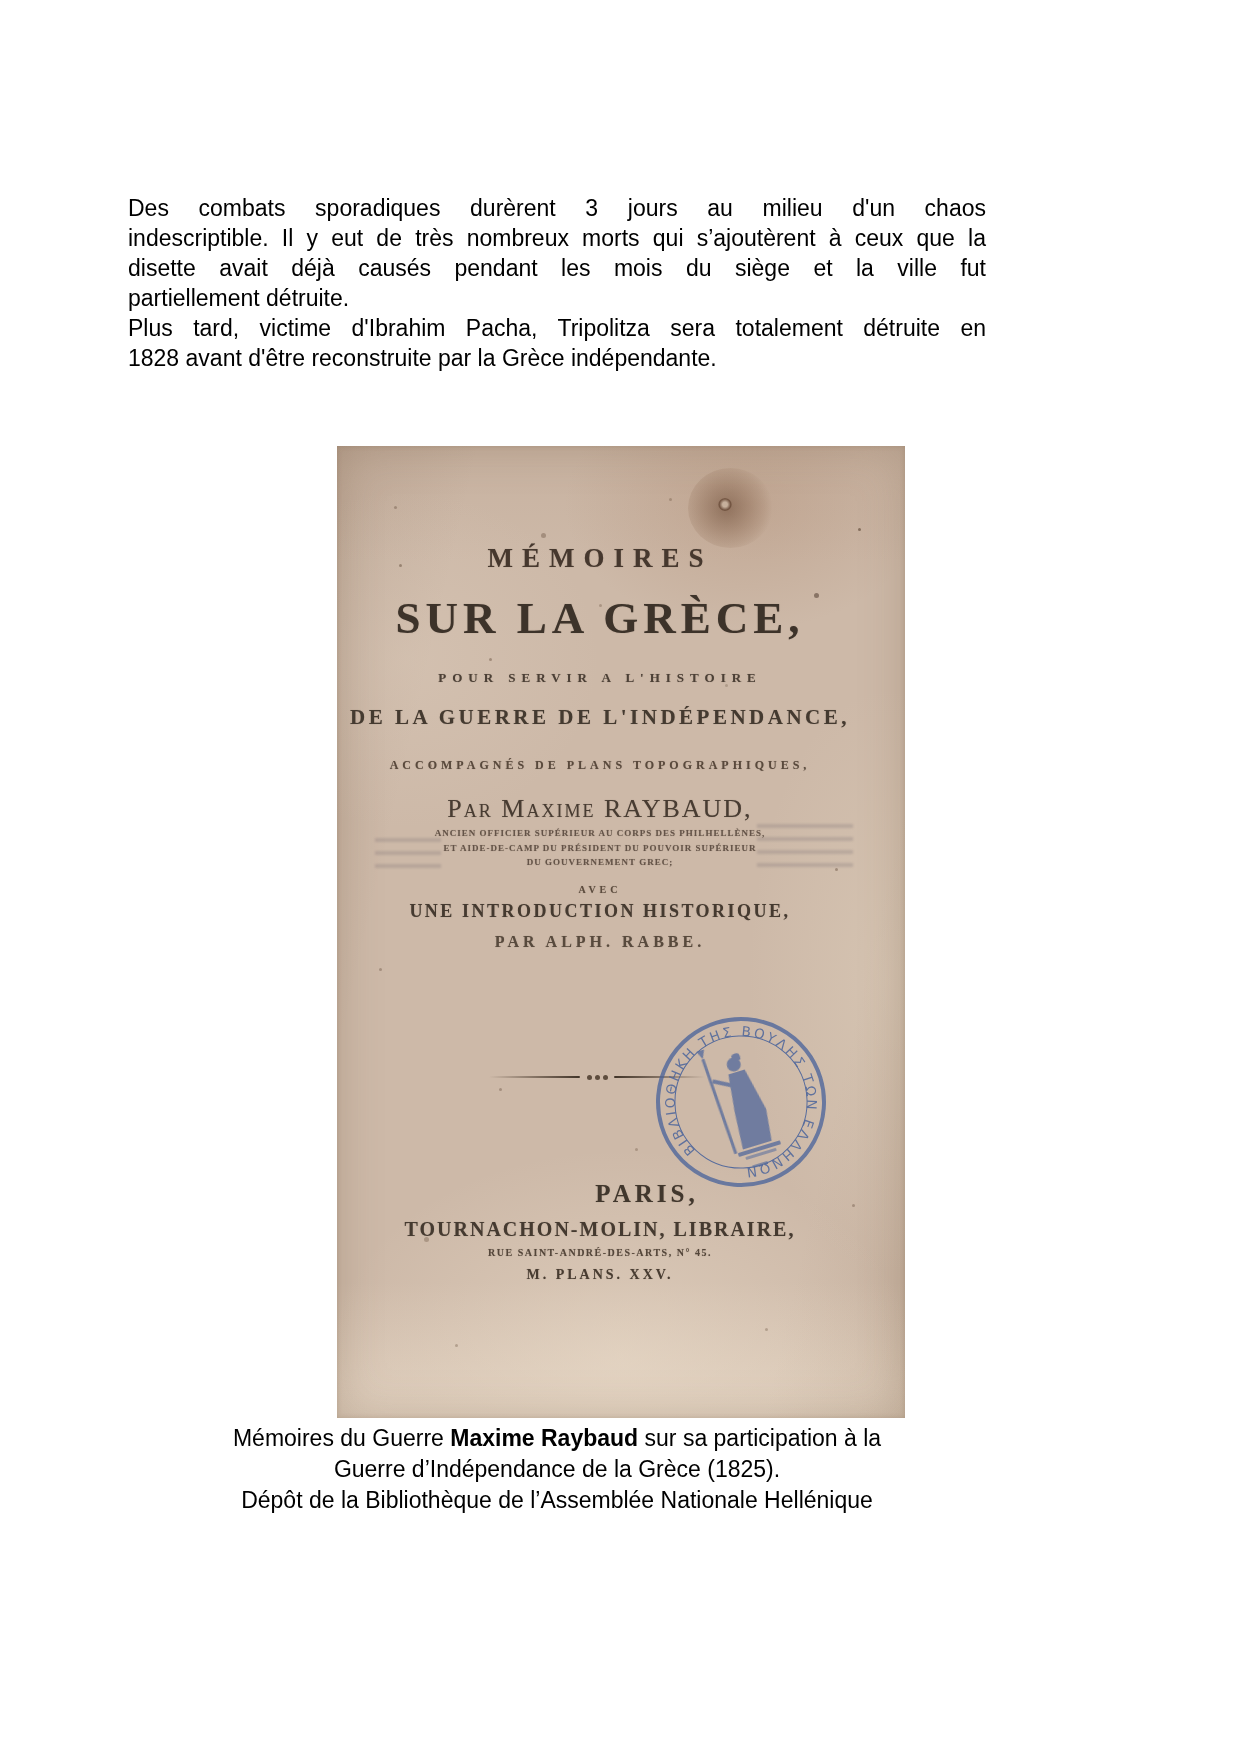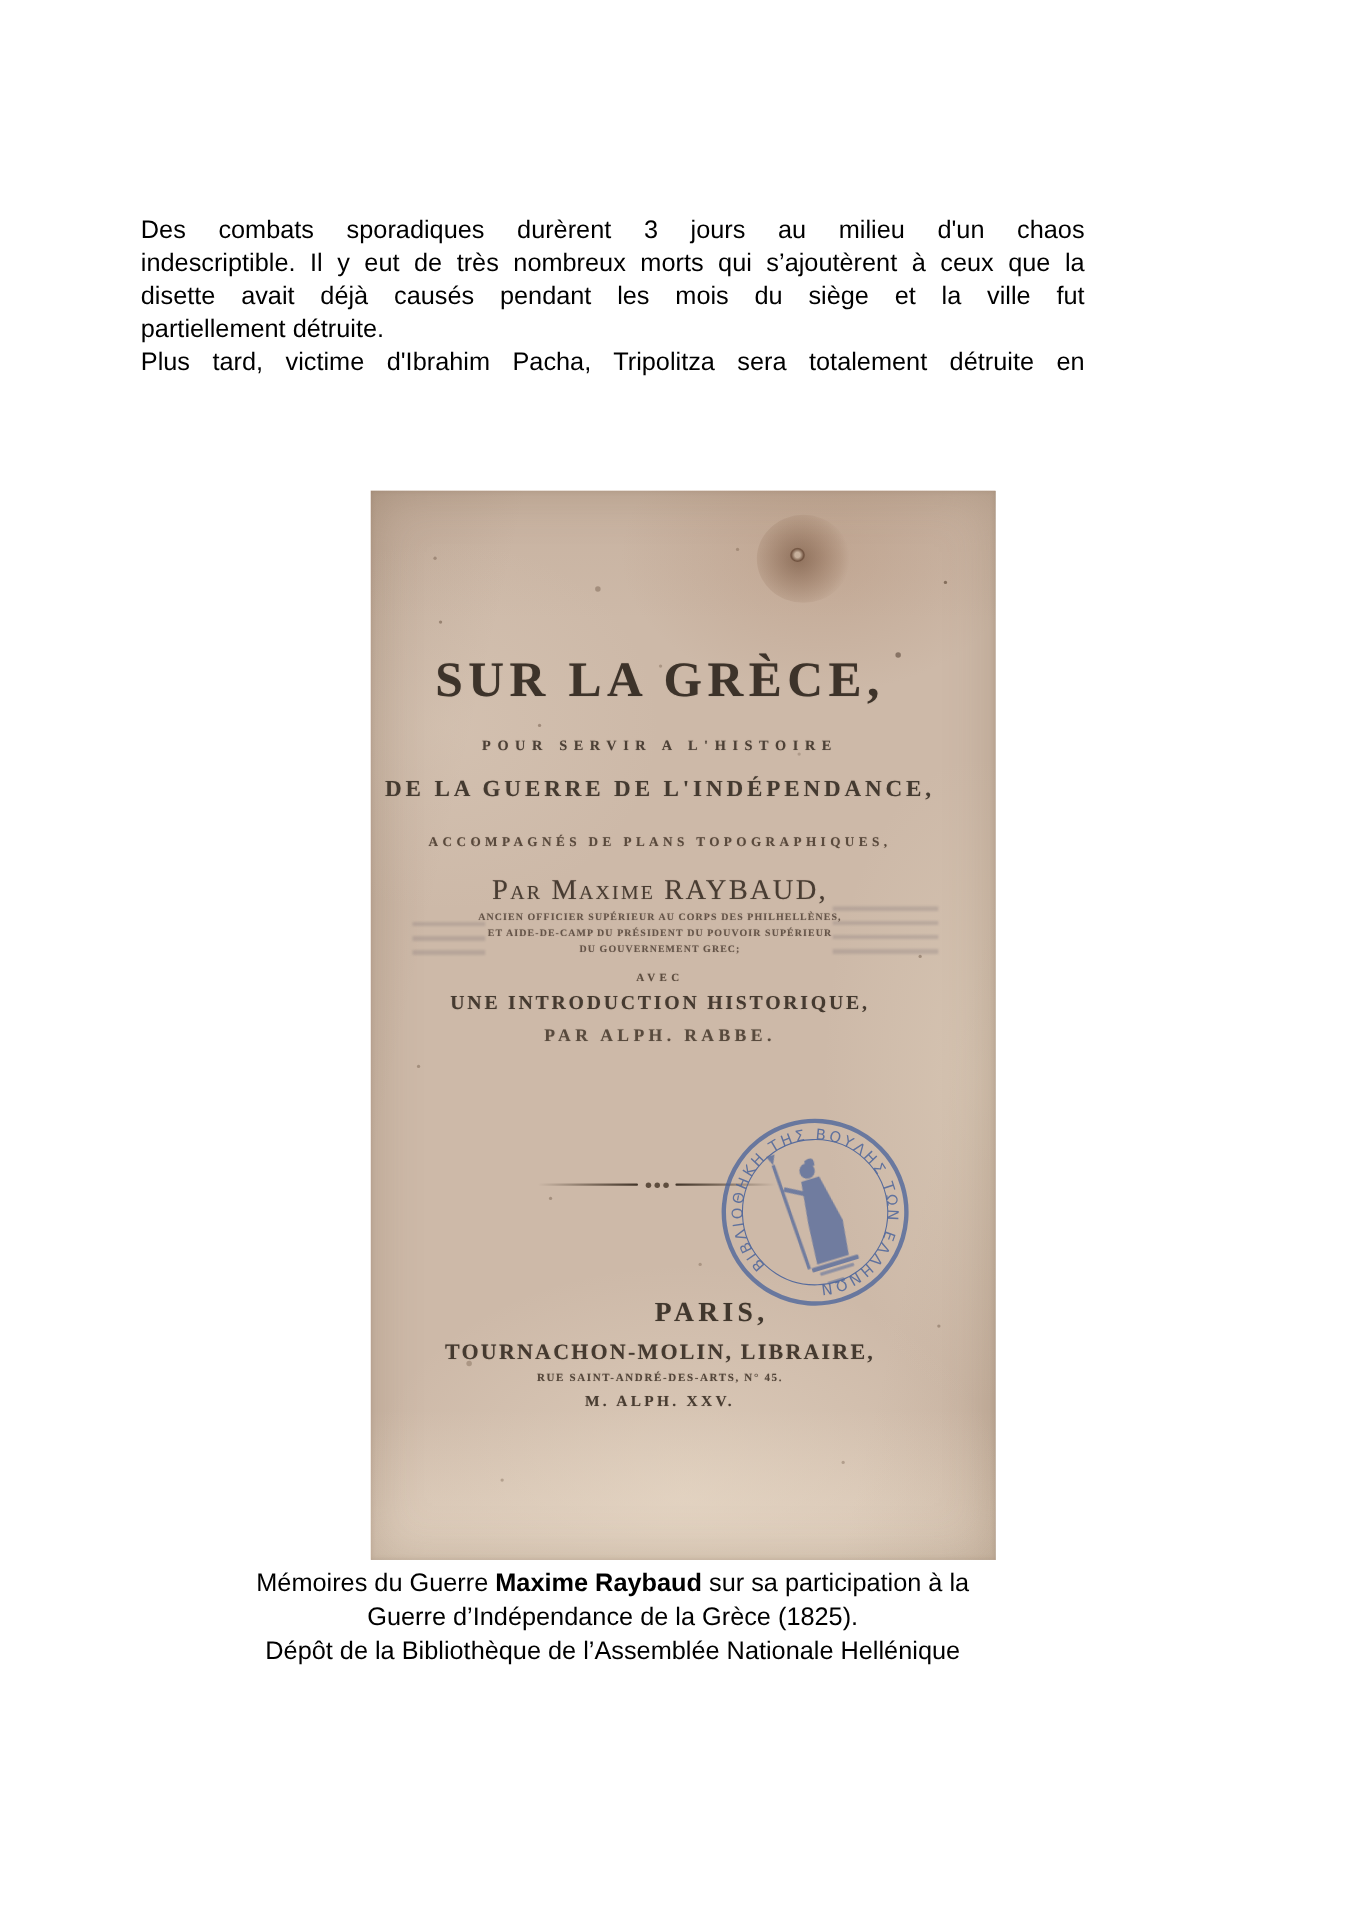--- a/index.html
+++ b/index.html
@@ -116,29 +116,31 @@
 <body>
 
 <div class="page">
 
   <div class="body-text">
     <div class="text-line just">Des combats sporadiques durèrent 3 jours au milieu d'un chaos</div>
     <div class="text-line just">indescriptible. Il y eut de très nombreux morts qui s’ajoutèrent à ceux que la</div>
     <div class="text-line just">disette avait déjà causés pendant les mois du siège et la ville fut</div>
     <div class="text-line">partiellement détruite.</div>
     <div class="text-line just">Plus tard, victime d'Ibrahim Pacha, Tripolitza sera totalement détruite en</div>
+    <div class="text-line">1828 avant d'être reconstruite par la Grèce indépendante.</div>
   </div>
 
   <div class="plate">
     <div class="blotch"></div>
     <div class="blotch-core"></div>
     <div class="specks"></div>
     <div class="smudge smudge-r"></div>
     <div class="smudge smudge-l"></div>
 
+    <div class="plate-line t-memoires">MÉMOIRES</div>
     <div class="plate-line t-grece">SUR LA GRÈCE,</div>
     <div class="plate-line t-servir">POUR SERVIR A L'HISTOIRE</div>
     <div class="plate-line t-guerre">DE LA GUERRE DE L'INDÉPENDANCE,</div>
     <div class="plate-line t-accomp">ACCOMPAGNÉS DE PLANS TOPOGRAPHIQUES,</div>
     <div class="plate-line t-raybaud">Par Maxime RAYBAUD,</div>
     <div class="plate-line t-note t-note1">ANCIEN OFFICIER SUPÉRIEUR AU CORPS DES PHILHELLÈNES,</div>
     <div class="plate-line t-note t-note2">ET AIDE-DE-CAMP DU PRÉSIDENT DU POUVOIR SUPÉRIEUR</div>
     <div class="plate-line t-note t-note3">DU GOUVERNEMENT GREC;</div>
     <div class="plate-line t-avec">AVEC</div>
     <div class="plate-line t-intro">UNE INTRODUCTION HISTORIQUE,</div>
@@ -173,21 +175,21 @@
           <rect x="70" y="136" width="44" height="4" rx="1" stroke="none"></rect>
           <rect x="76" y="142" width="32" height="3" rx="1" stroke="none" opacity="0.7"></rect>
           <rect x="80" y="152" width="16" height="2.5" rx="1" stroke="none" opacity="0.8"></rect>
         </g>
       </svg>
     </div>
 
     <div class="plate-line t-paris">PARIS,</div>
     <div class="plate-line t-publisher">TOURNACHON-MOLIN, LIBRAIRE,</div>
     <div class="plate-line t-address">RUE SAINT-ANDRÉ-DES-ARTS, N° 45.</div>
-    <div class="plate-line t-year">M. ALPH. XXV.</div>
+    <div class="plate-line t-year">M. PLANS. XXV.</div>
   </div>
 
   <div class="caption">
     <div class="caption-line"><span>Mémoires du Guerre </span><b>Maxime Raybaud</b><span> sur sa participation à la</span></div>
     <div class="caption-line">Guerre d’Indépendance de la Grèce (1825).</div>
     <div class="caption-line">Dépôt de la Bibliothèque de l’Assemblée Nationale Hellénique</div>
   </div>
 
 </div>
 

